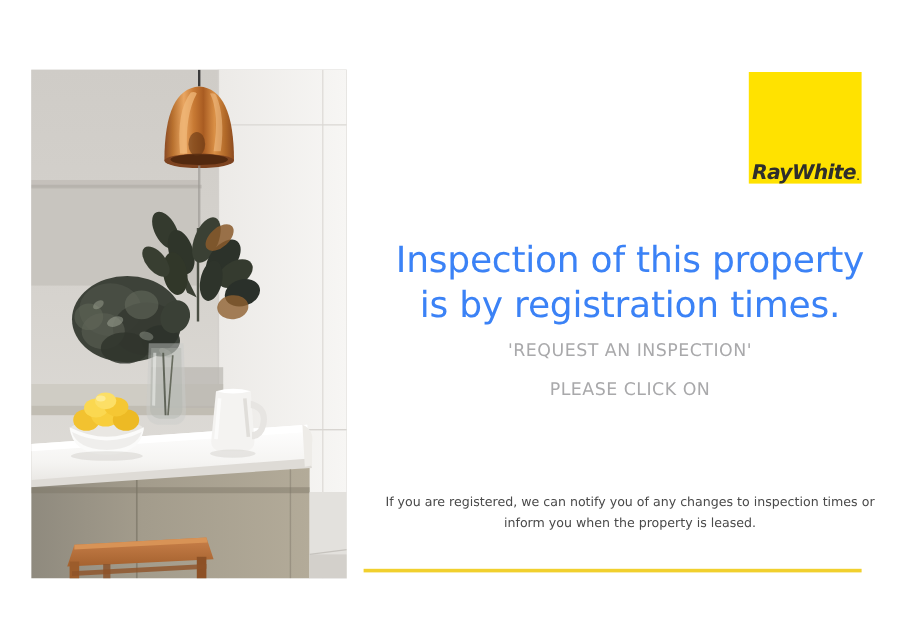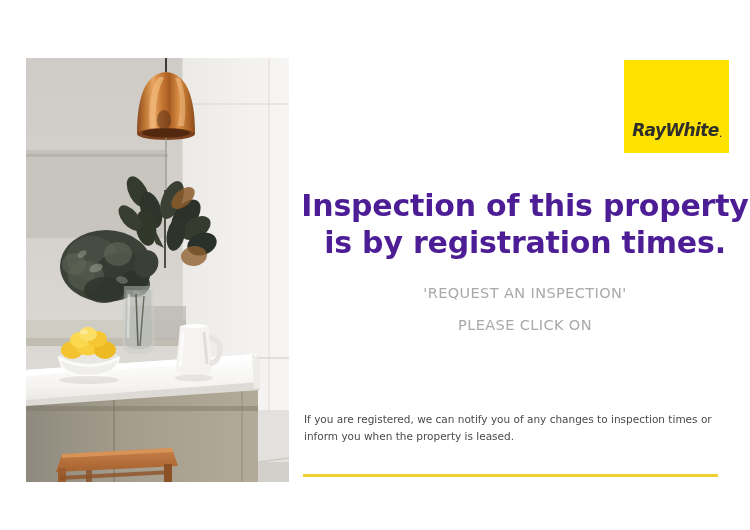--- a/index.html
+++ b/index.html
@@ -38,27 +38,27 @@
     left: 300px;
     top: 0;
     width: 450px;
     height: 530px;
   }
 
   .logo-box {
     position: absolute;
     left: 324px;   
     top: 60px;
-    width: 105px;
+    width: 94px;
     height: 93px;
     background: #ffe200;
     display: flex;
     align-items: flex-end;
     justify-content: center;
-    padding-bottom: 14px;
+    padding-bottom: 0;
     box-sizing: border-box;
   }
   .logo-wordmark {
     font-family: "DejaVu Sans", sans-serif;
     font-weight: 700;
     font-style: italic;
     font-size: 17px;
     letter-spacing: -0.6px;
     color: #2e2e2c;
     line-height: 1;
@@ -73,28 +73,28 @@
     font-weight: 700;
     vertical-align: baseline;
     position: relative;
     left: 0.5px;
     top: 1px;
   }
 
   .headline {
     position: absolute;
     left: 0;
-    top: 168px;
+    top: 180px;
     width: 450px;
     text-align: center;
     font-family: "DejaVu Sans", sans-serif;
-    font-weight: 700;
+    font-weight: 400;
     font-size: 30px;
     line-height: 1.23;
-    color: #4c1d95;
+    color: #3b82f6;
     letter-spacing: -0.2px;
   }
   .headline .l1 { display: block; }
   .headline .l2 { display: block; }
 
   .subline-group {
     position: absolute;
     left: 0;
     top: 286px;
     width: 450px;
@@ -109,21 +109,21 @@
     line-height: 1;
     margin-bottom: 17.5px;
   }
   .subline:last-child { margin-bottom: 0; }
 
   .finefprint {
     position: absolute;
     left: 0;
     top: 400px;
     width: 450px;
-    text-align: left;
+    text-align: center;
     font-family: "DejaVu Sans", sans-serif;
     font-weight: 400;
     font-size: 10.5px;
     line-height: 1.62;
     color: #4a4a4a;
     padding: 0 4px;
     box-sizing: border-box;
   }
 
   .yellow-rule {

